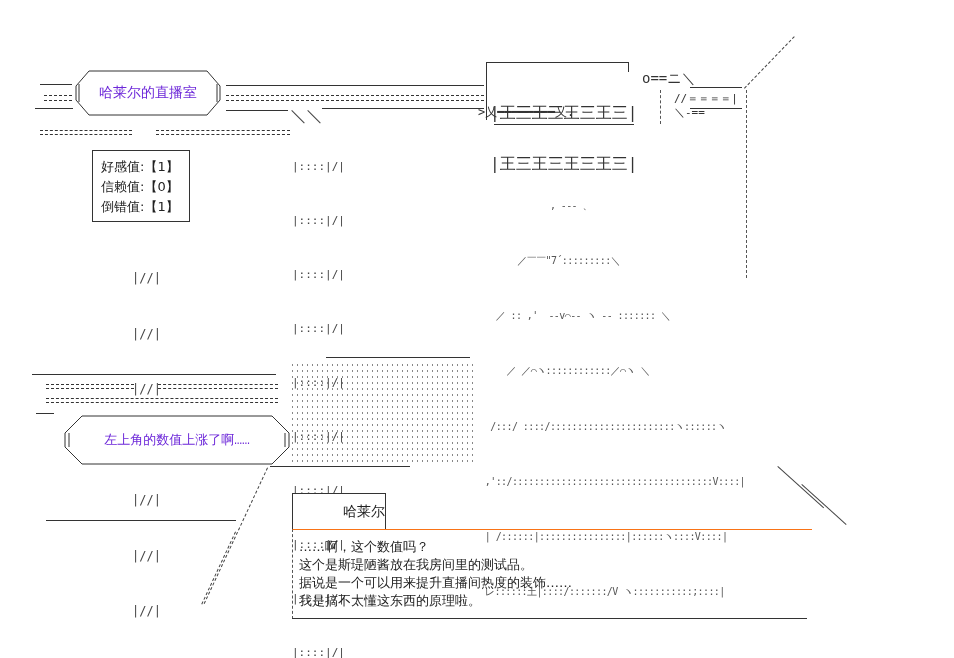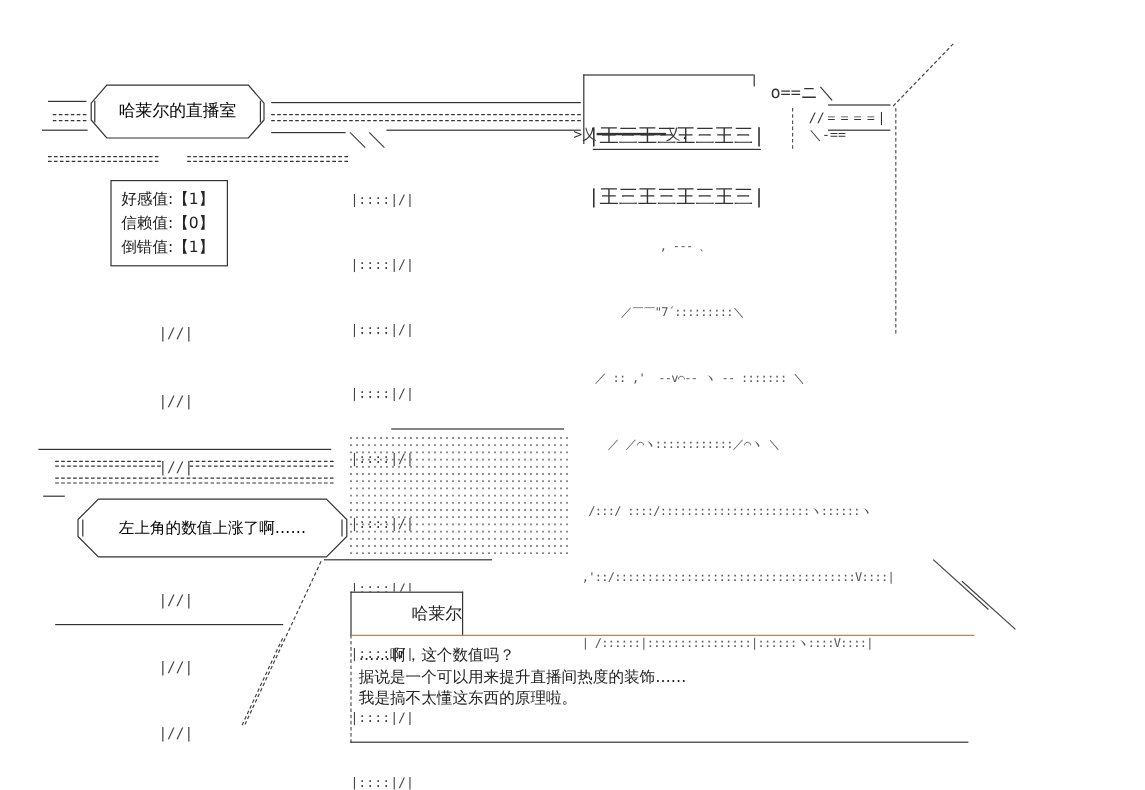--- a/index.html
+++ b/index.html
@@ -7,21 +7,21 @@
          font-family: "DejaVu Sans", sans-serif; color: #222; }
   .hline { position: absolute; height: 0; border-top: 1px solid #333; }
   .dhline { position: absolute; height: 0; border-top: 1px dashed #333; }
   .vline { position: absolute; width: 0; border-left: 1px solid #333; }
   .dvline { position: absolute; width: 0; border-left: 1px dashed #555; }
   .diag { position: absolute; height: 0; border-top: 1px dashed #444; transform-origin: 0 0; }
   .sdiag { position: absolute; height: 0; border-top: 1px solid #444; transform-origin: 0 0; }
 
   
   .plate { position: absolute; display: flex; align-items: center; justify-content: center;
-           background: #fff; font-size: 14px; color: #000000; }
+           background: #fff; font-size: 14px; color: #6d28d9; font-family: Liberation Mono, monospace; }
   .plate svg { position: absolute; left: 0; top: 0; }
   .plate span { position: relative; }
 
   
   .stats { position: absolute; left: 92px; top: 150px; width: 98px; height: 72px;
            border: 1px solid #333; background: #fff; font-size: 13px; line-height: 20px;
            padding: 6px 0 12px 8px; box-sizing: border-box; }
   .stats div { white-space: nowrap; }
 
   
@@ -159,20 +159,21 @@
 <div class="diag" style="left:744px; top:88px; width:72px; transform:rotate(-46deg);"></div>
 
 <div class="aa" style="left:474px; top:160px;">
   <div>              , -‐- 、</div>
   <div>        ／￣￣"7´:::::::::＼</div>
   <div>    ／ :: ,'  ‐‐v⌒‐‐ ヽ ‐‐ ::::::: ＼</div>
   <div>      ／ ／⌒ヽ::::::::::::／⌒ヽ ＼</div>
   <div>   /:::/ ::::/:::::::::::::::::::::::ヽ::::::ヽ</div>
   <div>  ,'::/:::::::::::::::::::::::::::::::::::::V::::|</div>
   <div>  | /::::::|::::::::::::::::|::::::ヽ::::V::::|</div>
+  <div>  レ::::::土|::::/:::::::/V ヽ:::::::::::;::::|</div>
   
   
   
   
   
   
   
   
   
   
@@ -183,16 +184,17 @@
 <div class="diag" style="left:268px; top:468px; width:150px; transform:rotate(115deg);"></div>
 <div class="diag" style="left:236px; top:532px; width:80px; transform:rotate(115deg);"></div>
 <div class="sdiag" style="left:778px; top:466px; width:62px; transform:rotate(42deg);"></div>
 <div class="sdiag" style="left:802px; top:484px; width:60px; transform:rotate(42deg);"></div>
 
 <div class="nametab">
   <span>哈莱尔</span>
 </div>
 <div class="dialog">
   <div>……啊，这个数值吗？</div>
+  <div>这个是斯瑅陋酱放在我房间里的测试品。</div>
   <div>据说是一个可以用来提升直播间热度的装饰……</div>
   <div>我是搞不太懂这东西的原理啦。</div>
 </div>
 <div class="dialog-bottom"></div>
 
 </body></html>

